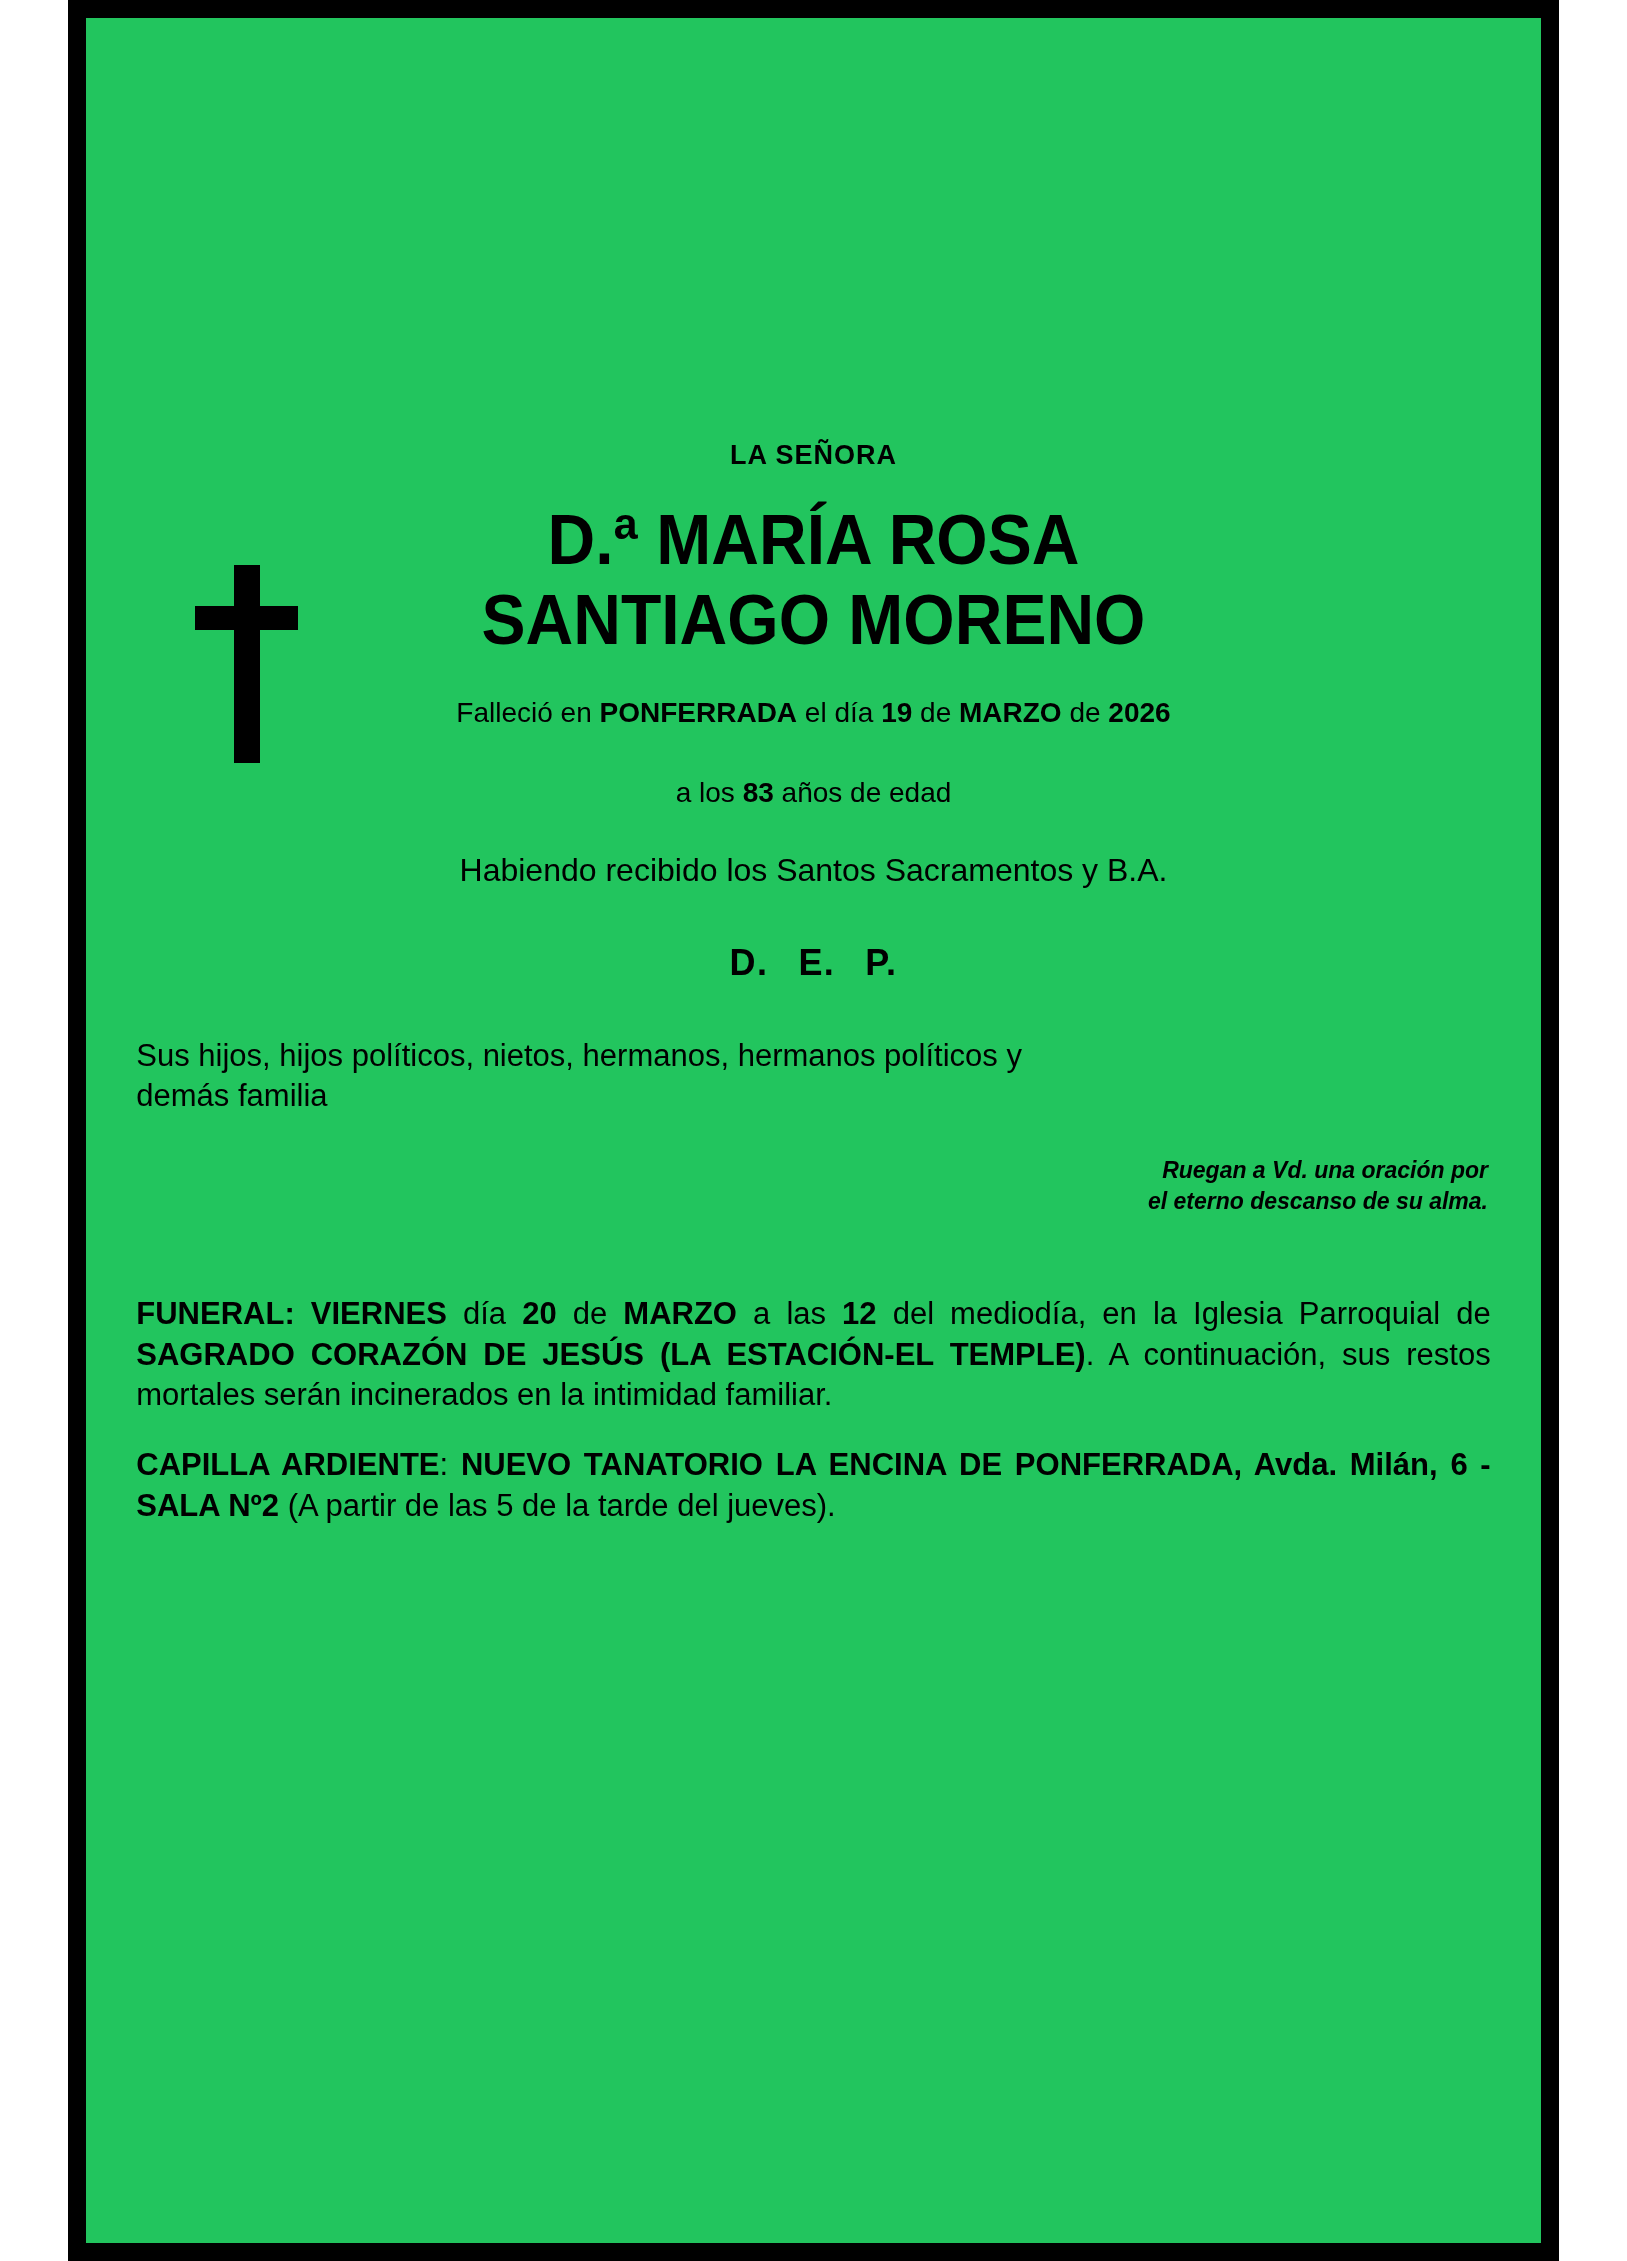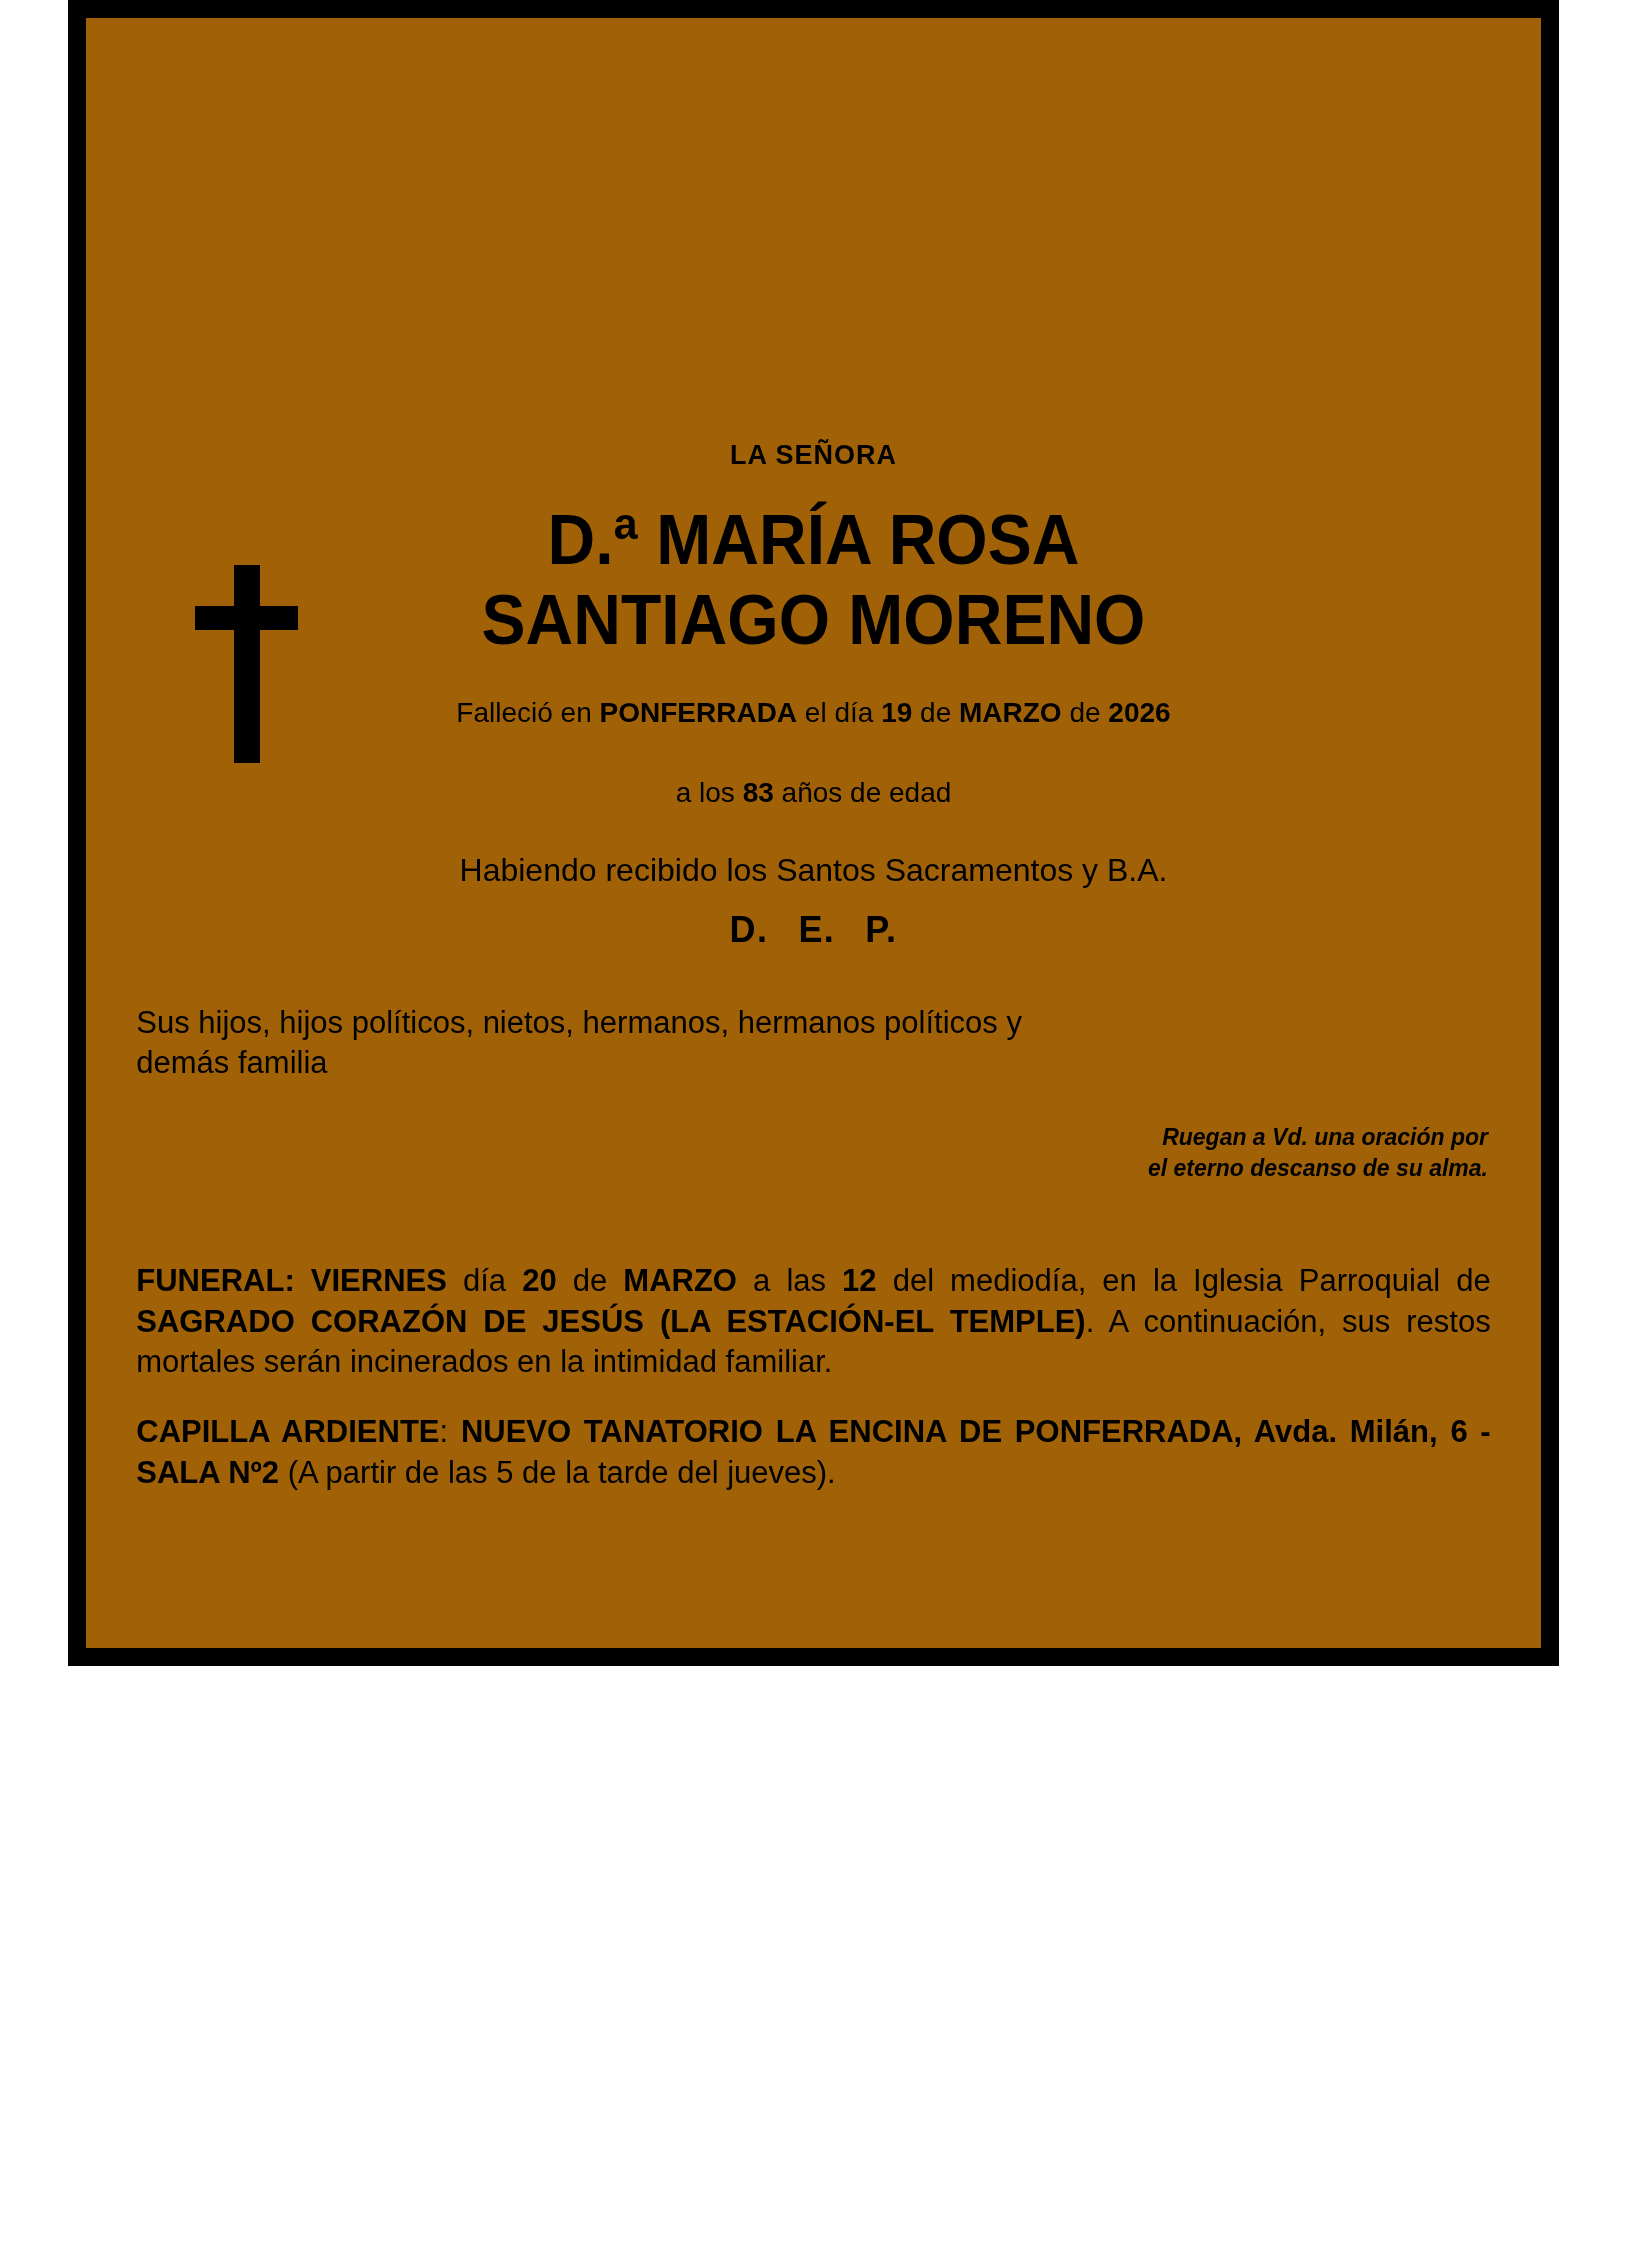--- a/index.html
+++ b/index.html
@@ -22,25 +22,25 @@
     box-sizing: border-box;
     width: 1628px;
     height: 2261px;
     background: #ffffff;
     padding: 0 68px 0 68px;   
   }
   .frame {
     position: relative;
     box-sizing: border-box;
     width: 1491px;
-    height: 1666px;
+    height: 2261px;
     border: 18px solid #000000;
     border-top-width: 18px;
     border-bottom-width: 18px;
-    background: #a16207;
+    background: #22c55e;
   }
   .inner {
     position: relative;
     box-sizing: border-box;
     width: 100%;
     height: 100%;
     padding: 0 38px;
   }
 
   
@@ -118,21 +118,21 @@
 
   .sacraments {
     margin-top: 47px;
     text-align: center;
     font-size: 32px;
     font-weight: 400;
     line-height: 1;
   }
 
   .dep {
-    margin-top: 26px;
+    margin-top: 59px;
     text-align: center;
     font-size: 36px;
     font-weight: 700;
     letter-spacing: 1.4px;
     line-height: 1;
   }
   .dep span { margin: 0 15px; }
 
   .family {
     margin-top: 55px;

